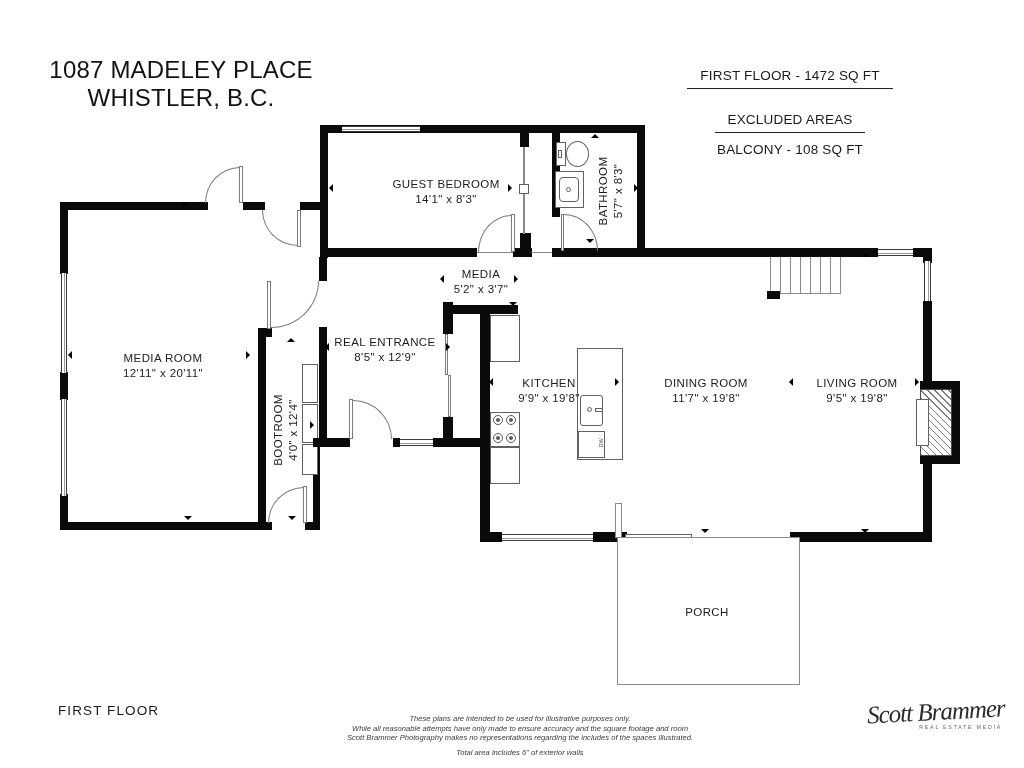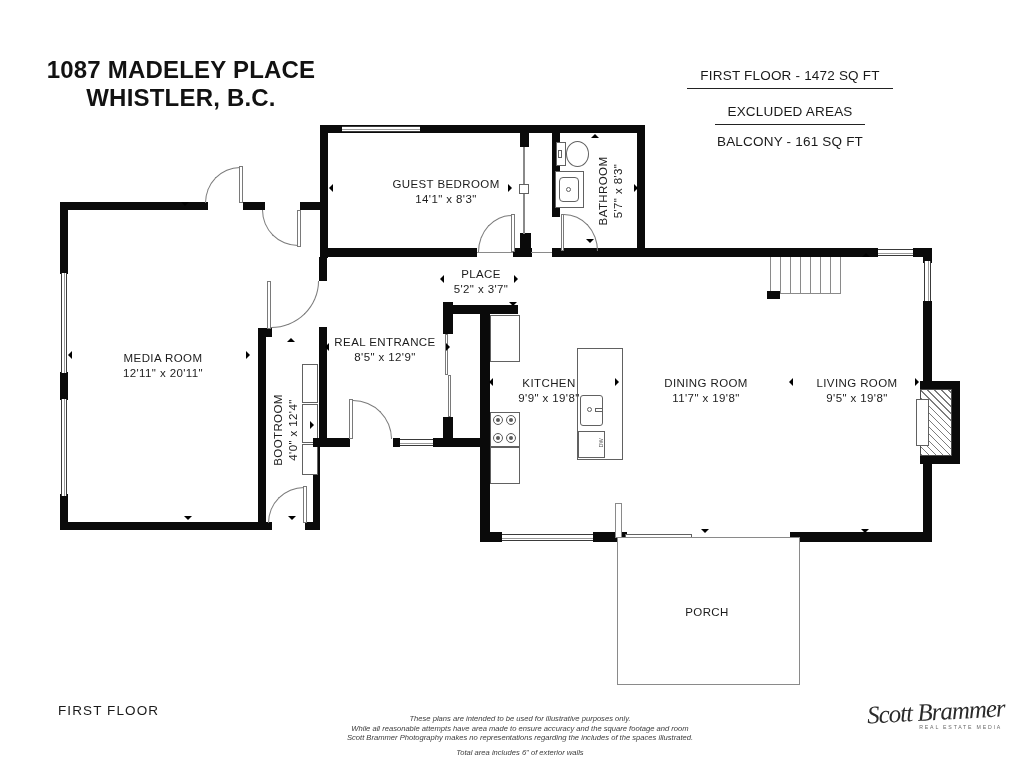--- a/index.html
+++ b/index.html
@@ -24,27 +24,27 @@
   .tri.u{border-bottom-color:#000;border-top-width:0}
   .tri.l{border-right-color:#000;border-left-width:0}
   .tri.r{border-left-color:#000;border-right-width:0}
   .hatch{position:absolute;border:1px solid #4a4a4a;box-sizing:border-box;
          background:repeating-linear-gradient(45deg,#7d7d7d 0,#7d7d7d 1px,#fff 1px,#fff 5px)}
   .burner{position:absolute;width:10px;height:10px;border:1px solid #5a5a5a;border-radius:50%;box-sizing:border-box}
   .burner::after{content:"";position:absolute;left:2px;top:2px;width:4px;height:4px;background:#5a5a5a;border-radius:50%}
   .rlabel{position:absolute;transform:translate(-50%,-50%);text-align:center;font-size:11.5px;
           letter-spacing:.4px;line-height:15px;white-space:nowrap;color:#1c1c1c}
   .rlabel.vert{transform:translate(-50%,-50%) rotate(-90deg)}
-  .title{position:absolute;left:40px;top:56px;width:282px;text-align:center;font-weight:bold;
+  .title{position:absolute;left:40px;top:56px;width:282px;text-align:center;font-weight:normal;
          font-size:24px;line-height:28px;letter-spacing:.2px;color:#121212}
   .areas{position:absolute;left:654px;top:66px;width:272px;text-align:center;font-size:13.5px;
          line-height:19px;letter-spacing:.2px;color:#1a1a1a}
   .areas .rule{border-top:1.6px solid #222;margin:3px auto 0}
   .areas .total{margin-top:7px;word-spacing:4px}
-  .areas .excl{margin-top:13px}
+  .areas .excl{margin-top:21px}
   .areas .balc{margin-top:7px}
   .floorlabel{position:absolute;left:58px;top:703px;font-size:13.5px;letter-spacing:1.1px;color:#1a1a1a}
   .disclaimer{position:absolute;left:310px;top:714px;width:420px;text-align:center;
               font-style:italic;font-size:7.6px;line-height:9.6px;color:#3c3c3c}
   .disclaimer .note{margin-top:5px}
   .logo{position:absolute;left:856px;top:698px;width:160px;text-align:center}
   .logo .script{font-family:"Liberation Serif",serif;font-style:italic;font-size:25px;
                 color:#2a2a2a;letter-spacing:-1px;transform:rotate(-3deg);display:inline-block}
   .logo .sub{font-size:5.2px;letter-spacing:1.8px;color:#6a6a6a;margin-top:-2px;text-align:right;padding-right:14px}
   .dwtag{position:absolute;font-size:5.5px;color:#555;transform:rotate(-90deg)}
@@ -56,21 +56,21 @@
 
   <div class="title">
     <div>1087 MADELEY PLACE</div>
     <div>WHISTLER, B.C.</div>
   </div>
   <div class="areas">
     <div>FIRST FLOOR - 1472 SQ FT</div>
     <div class="rule" style="width:206px"></div>
     <div class="excl">EXCLUDED AREAS</div>
     <div class="rule" style="width:150px"></div>
-    <div class="balc">BALCONY - 161 SQ FT</div>
+    <div class="balc">BALCONY - 108 SQ FT</div>
   </div>
 
   <i class="w" style="left:320px;top:125px;width:325px;height:8px"></i>
   <i class="w" style="left:320px;top:125px;width:8px;height:133px"></i>
   <i class="w" style="left:637px;top:125px;width:8px;height:132px"></i>
   <i class="w" style="left:552px;top:133px;width:8px;height:84px"></i>
   <i class="w" style="left:520px;top:133px;width:9px;height:14px"></i>
   <i class="w" style="left:520px;top:233px;width:11px;height:24px"></i>
   <i class="winH" style="left:342px;top:126px;width:78px;height:6px"></i>
   <i class="ln" style="left:523px;top:147px;width:2px;height:87px"></i>
@@ -216,21 +216,21 @@
   </div>
   <div class="rlabel" style="left:446px;top:192px">
     <div>GUEST BEDROOM</div>
     <div>14'1" x 8'3"</div>
   </div>
   <div class="rlabel vert" style="left:611px;top:191px">
     <div>BATHROOM</div>
     <div>5'7" x 8'3"</div>
   </div>
   <div class="rlabel" style="left:481px;top:282px">
-    <div>PLACE</div>
+    <div>MEDIA</div>
     <div>5'2" x 3'7"</div>
   </div>
   <div class="rlabel" style="left:385px;top:350px">
     <div>REAL ENTRANCE</div>
     <div>8'5" x 12'9"</div>
   </div>
   <div class="rlabel vert" style="left:286px;top:430px">
     <div>BOOTROOM</div>
     <div>4'0" x 12'4"</div>
   </div>
@@ -246,21 +246,21 @@
     <div>LIVING ROOM</div>
     <div>9'5" x 19'8"</div>
   </div>
   <div class="rlabel" style="left:707px;top:612px">
     <div>PORCH</div>
   </div>
 
   <div class="floorlabel">FIRST FLOOR</div>
   <div class="disclaimer">
     <div>These plans are intended to be used for illustrative purposes only.</div>
-    <div>While all reasonable attempts have area made to ensure accuracy and the square footage and room</div>
+    <div>While all reasonable attempts have only made to ensure accuracy and the square footage and room</div>
     <div>Scott Brammer Photography makes no representations regarding the includes of the spaces illustrated.</div>
     <div class="note">Total area includes 6" of exterior walls</div>
   </div>
   <div class="logo">
     <div class="script">Scott Brammer</div>
     <div class="sub">REAL ESTATE MEDIA</div>
   </div>
 
 </div>
 

